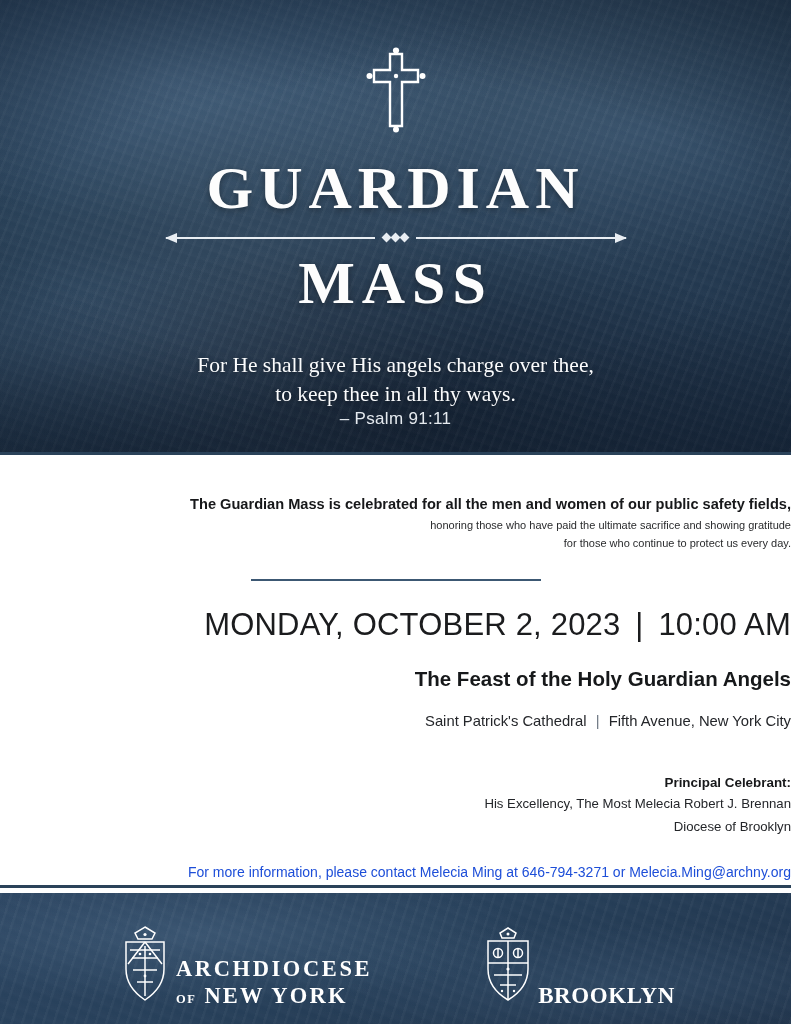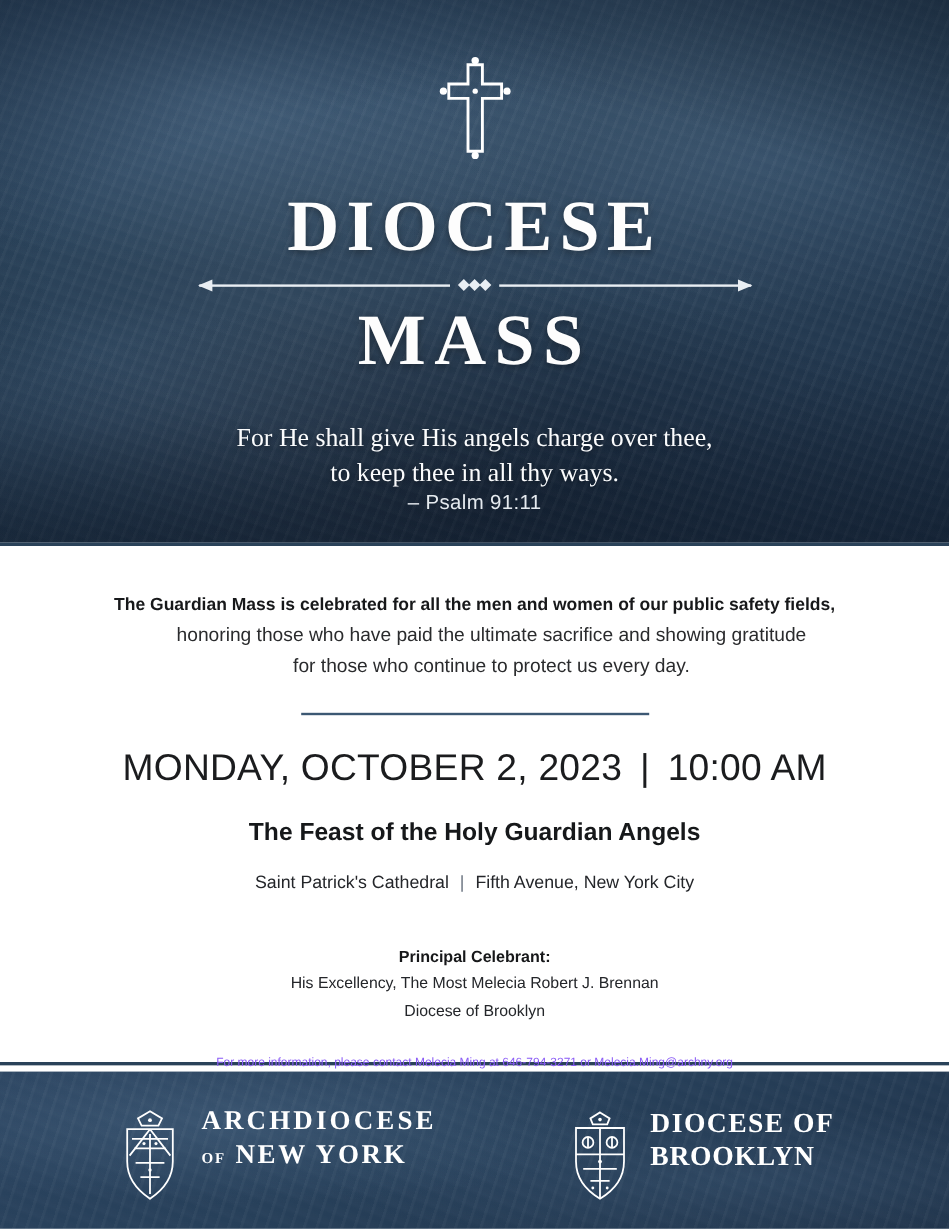--- a/index.html
+++ b/index.html
@@ -139,32 +139,32 @@
     height: 3px;
     background: #2a4259;
   }
   .gap-white { background: #fff; height: 5px; }
 
   
   .body-sec {
     position: relative;
     background: #fff;
     height: 425px;
-    text-align: center;
+    text-align: right;
     color: #1d1d1d;
     padding-top: 34px;
   }
   .lede-strong {
     font-size: 14.6px;
     font-weight: 700;
     color: #17181a;
     line-height: 1.5;
   }
   .lede {
-    font-size: 16px;
+    font-size: 11px;
     color: #2a2b2d;
     line-height: 1.58;
     margin-top: 1px;
     padding-left: 28px;
   }
   .mid-rule {
     width: 290px;
     height: 2px;
     background: #3c5873;
     margin: 26px auto 0;
@@ -197,22 +197,22 @@
     color: #17181a;
   }
   .celeb-name {
     margin-top: 4px;
     font-size: 13.2px;
     color: #24262a;
     line-height: 1.45;
   }
   .contact {
     margin-top: 28px;
-    font-size: 10px;
-    color: #8b5cf6;
+    font-size: 14px;
+    color: #1d4ed8;
   }
 
   
   .footer {
     position: relative;
     width: 791px;
     height: 139px;
     overflow: hidden;
     background:
       radial-gradient(ellipse 60% 70% at 25% 30%, rgba(90,120,150,0.35), rgba(0,0,0,0) 70%),
@@ -232,22 +232,22 @@
     z-index: 3;
     height: 100%;
     display: flex;
     align-items: center;
     justify-content: center;
     gap: 108px;
     padding-top: 6px;
   }
   .logo {
     display: flex;
-    align-items: flex-start;
-    gap: 14px;
+    align-items: flex-end;
+    gap: 2px;
     color: #fff;
   }
   .logo .shield { flex: 0 0 auto; }
   .logo-words {
     font-family: "Liberation Serif", serif;
     font-weight: 700;
     text-align: left;
     line-height: 1.0;
   }
   .logo-words .l1 { font-size: 22.5px; letter-spacing: 2.6px; }
@@ -272,21 +272,21 @@
           <g fill="#ffffff">
             <circle cx="36" cy="6.5" r="3.1"></circle>
             <circle cx="36" cy="85.5" r="3.0"></circle>
             <circle cx="9.5" cy="32" r="3.0"></circle>
             <circle cx="62.5" cy="32" r="3.0"></circle>
             <circle cx="36" cy="32" r="2.2"></circle>
           </g>
         </svg>
       </div>
 
-      <div class="title-line">DIOCESE</div>
+      <div class="title-line">GUARDIAN</div>
 
       <div class="divider-orn">
         <span class="bar left"></span>
         <span class="dia">
             <i></i>
             <i></i>
             <i></i>
           </span>
         <span class="bar right"></span>
       </div>
@@ -381,21 +381,20 @@
             </g>
             <g fill="#ffffff">
               <circle cx="28" cy="9" r="1.5"></circle>
               <circle cx="28" cy="44" r="1.6"></circle>
               <circle cx="22" cy="66" r="1.2"></circle>
               <circle cx="34" cy="66" r="1.2"></circle>
             </g>
           </svg>
         </span>
         <span class="logo-words brooklyn">
-          <div class="l1">DIOCESE OF</div>
           <div class="l2">BROOKLYN</div>
         </span>
       </div>
 
     </div>
   </div>
 
 </div>
 
 </body></html>

